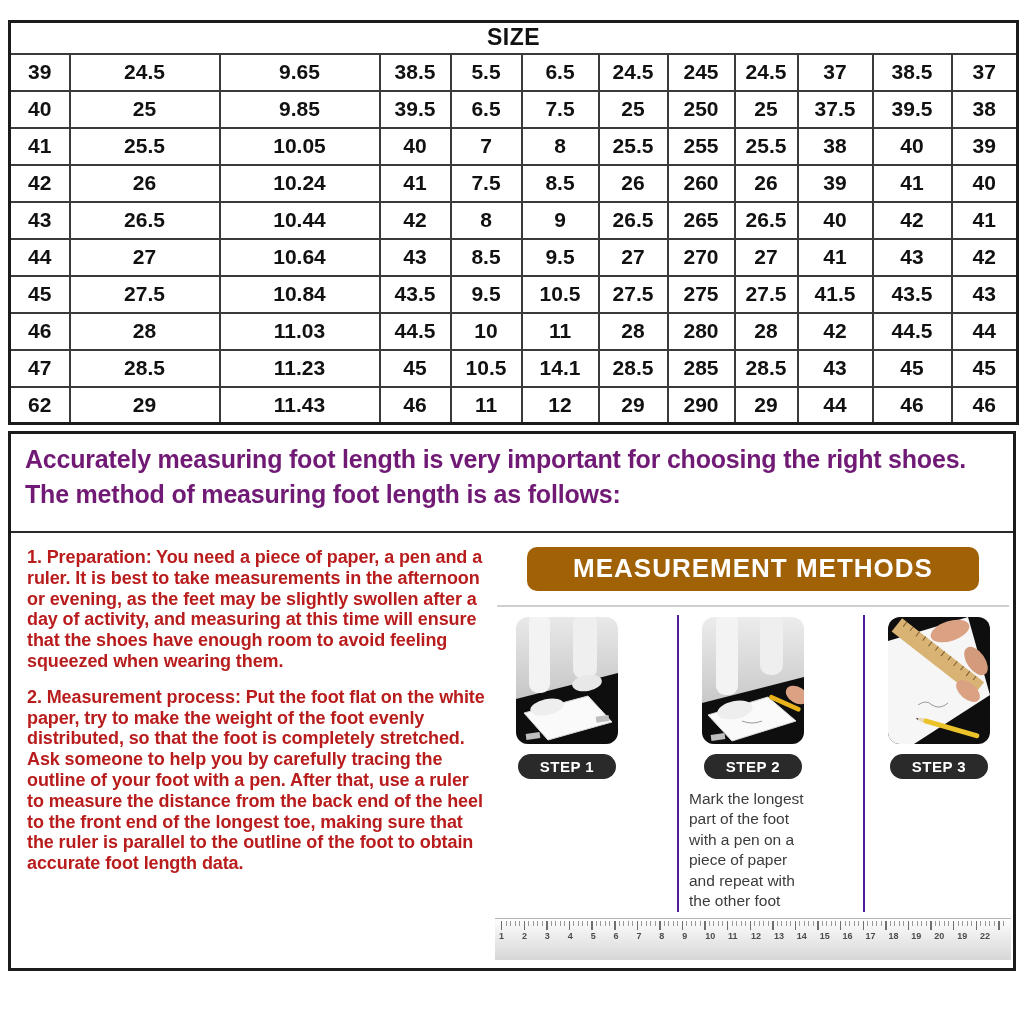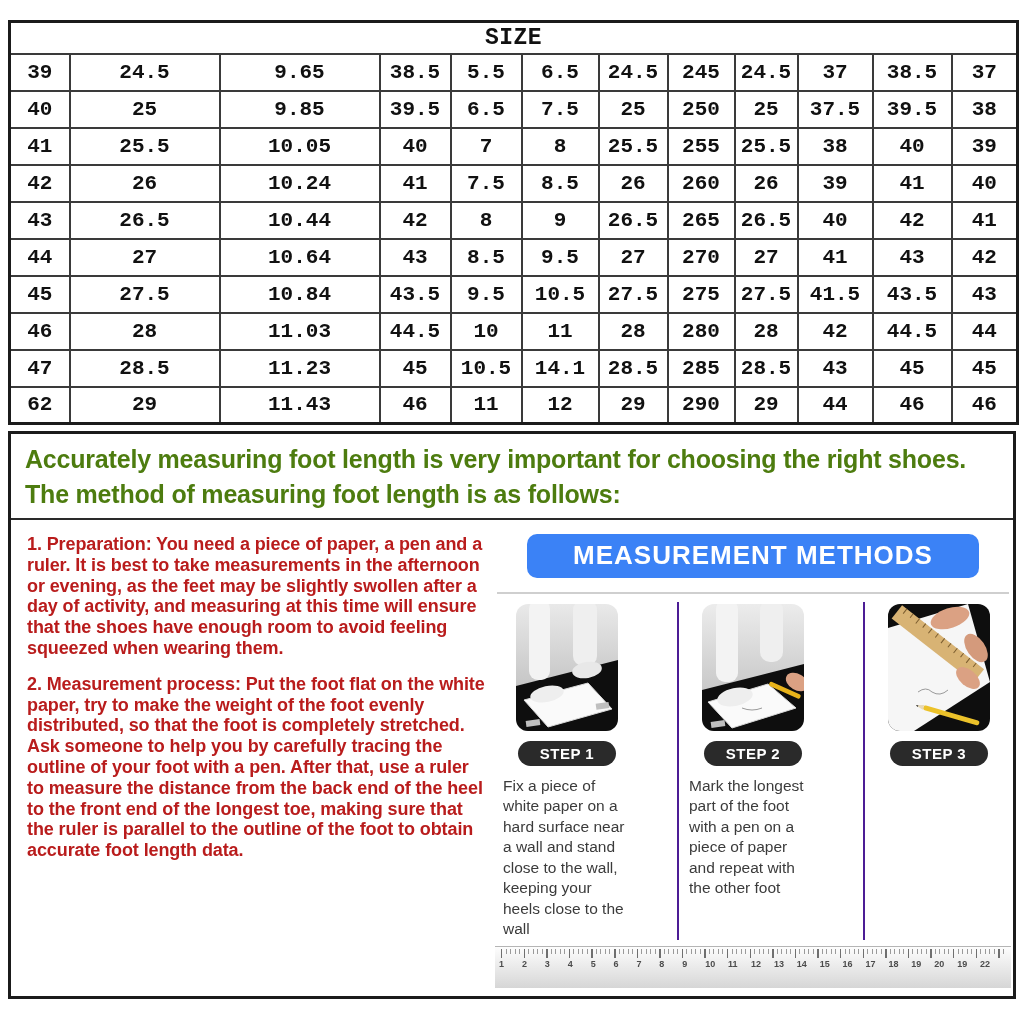--- a/index.html
+++ b/index.html
@@ -9,56 +9,55 @@
     font-family:"Liberation Sans", sans-serif;
     color:#111;
     position:relative;
   }
   .page { padding:20px 8px 0 8px; }
 
   
   table.size-table {
     width:1008px; border-collapse:collapse; table-layout:fixed;
     border:3px solid #1b1b1b;
-    font-family:Liberation Mono, monospace;
   }
   table.size-table td, table.size-table th {
     border:2px solid #3a3a3a;
     text-align:center; vertical-align:middle;
     font-weight:bold; color:#111;
   }
   td.table-title { height:32px; font-size:23px; letter-spacing:0.5px; background:#fff; }
   tr.header-row th {
     background:#ffff00; height:58px; font-size:21px;
     white-space:pre-line; line-height:1.2; padding:2px 1px;
   }
   tbody td { height:37px; font-size:21px; }
 
   
   .bottom-wrap {
     width:1008px; margin-top:6px;
     border:3px solid #1b1b1b;
   }
   .intro-box {
-    padding:8px 14px 7px 14px;
+    padding:8px 14px 20px 14px;
     border-bottom:2px solid #2a2a2a;
-    font-size:25px; font-weight:600; line-height:1.38; color:#4d7c0f;
+    font-size:25px; font-weight:600; line-height:1.38; color:#701a75;
     letter-spacing:-0.2px;
   }
   .main-cols { display:flex; min-height:388px; }
   .left-col { width:482px; padding:14px 8px 10px 16px; }
   .left-col p {
     font-size:18px; font-weight:600; line-height:20.8px; color:#b91c1c;
     margin-bottom:15px; letter-spacing:-0.1px;
   }
   .right-col { flex:1; padding-top:14px; display:flex; flex-direction:column; }
 
   .mm-banner {
     width:452px; margin:0 auto;
-    background:#3b82f6; color:#ffffff;
+    background:#a16207; color:#ffffff;
     font-size:26px; font-weight:bold; letter-spacing:1px;
     text-align:center; padding:6px 0 7px 0; border-radius:10px;
   }
   .mm-divider { border:none; border-top:2px solid #cfcfcf; margin:14px 4px 0 4px; }
 
   .steps-row { display:flex; margin-top:8px; flex:1;gap:36px; }
   .step-col { flex:1; padding:2px 8px 0 8px; display:flex; flex-direction:column; align-items:center; }
   .step-col + .step-col { border-left:2px solid #4c1d95; }
   .step-photo {
     width:102px; height:127px; border-radius:12px; overflow:hidden; display:block;
@@ -295,21 +294,20 @@
               <polygon points="0,82 102,56 102,127 0,127" fill="#0e0e0e"></polygon>
               <polygon points="8,96 72,79 96,105 32,123" fill="#fafafa" stroke="#d9d9d9" stroke-width="1"></polygon>
               <rect x="10" y="116" width="14" height="6" fill="#bfbfbf" transform="rotate(-8 17 119)"></rect>
               <rect x="80" y="99" width="13" height="6" fill="#bfbfbf" transform="rotate(-8 86 102)"></rect>
               <rect x="13" y="-4" width="21" height="80" rx="9" fill="#f3f3f3"></rect>
               <ellipse cx="31" cy="90" rx="17" ry="8" fill="#eeeeee" transform="rotate(-12 31 90)"></ellipse>
               <rect x="57" y="-4" width="24" height="66" rx="10" fill="#efefef"></rect>
               <ellipse cx="71" cy="66" rx="15" ry="8" fill="#e8e8e8" transform="rotate(-10 71 66)"></ellipse>
             </svg>
             <div class="step-pill">STEP 1</div>
-            <div class="step-caption">Fix a piece of white paper on a hard surface near a wall and stand close to the wall, keeping your heels close to the wall</div>
           </div>
 
           <div class="step-col">
             <svg class="step-photo" viewBox="0 0 102 127">
               <defs>
                   <linearGradient id="wall2" x1="0" y1="0" x2="0" y2="1">
                 <stop offset="0" stop-color="#ececec"></stop>
                     <stop offset="1" stop-color="#b8b8b8"></stop>
               </linearGradient>
                 </defs>

